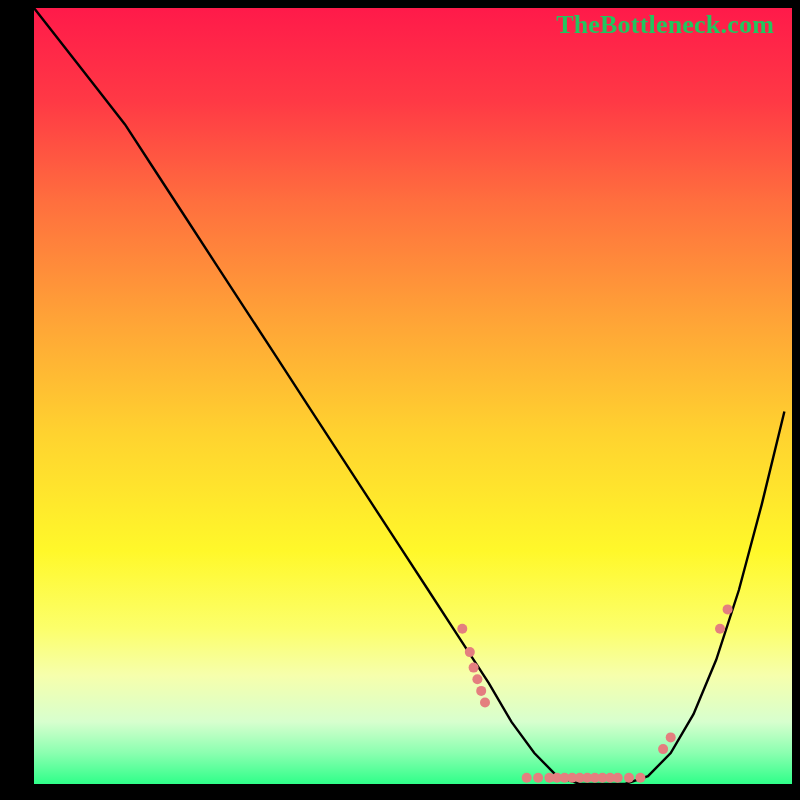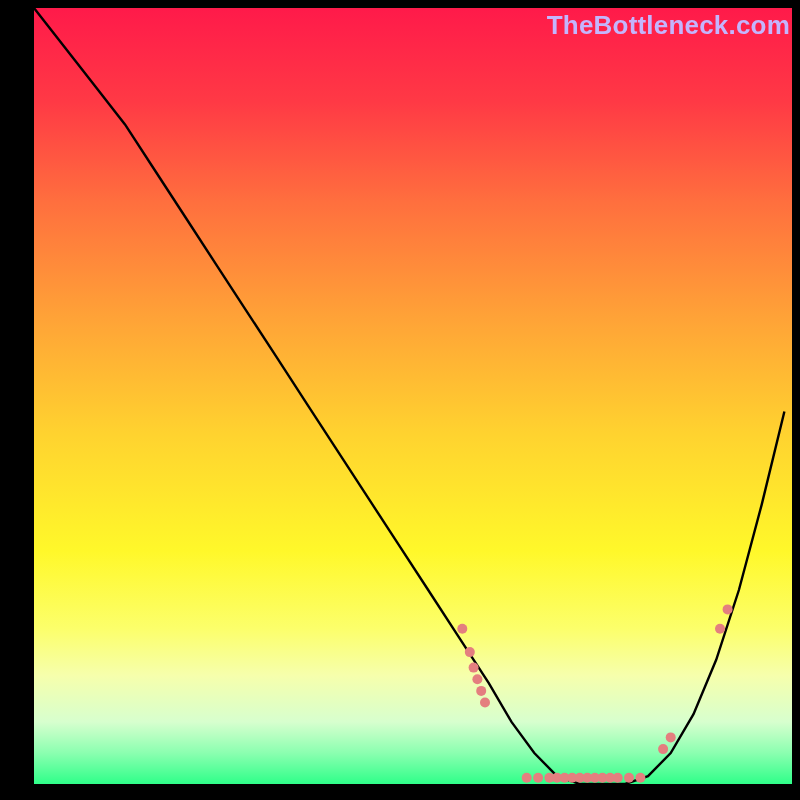--- a/index.html
+++ b/index.html
@@ -18,25 +18,25 @@
   .plot-area {
     position: absolute;
     left: 34px;
     top: 8px;
     width: 758px;
     height: 776px;
   }
   .watermark {
     position: absolute;
     top: 10px;
-    right: 10px;
-    font-family: Liberation Sans, sans-serif;
+    right: 26px;
+    font-family: Liberation Serif, serif;
     font-size: 26px;
     font-weight: bold;
-    color: #c4b5fd;
+    color: #22c55e;
     letter-spacing: 0.2px;
     z-index: 10;
   }
   svg {
     display: block;
   }
 </style>
 </head>
 <body>
 

